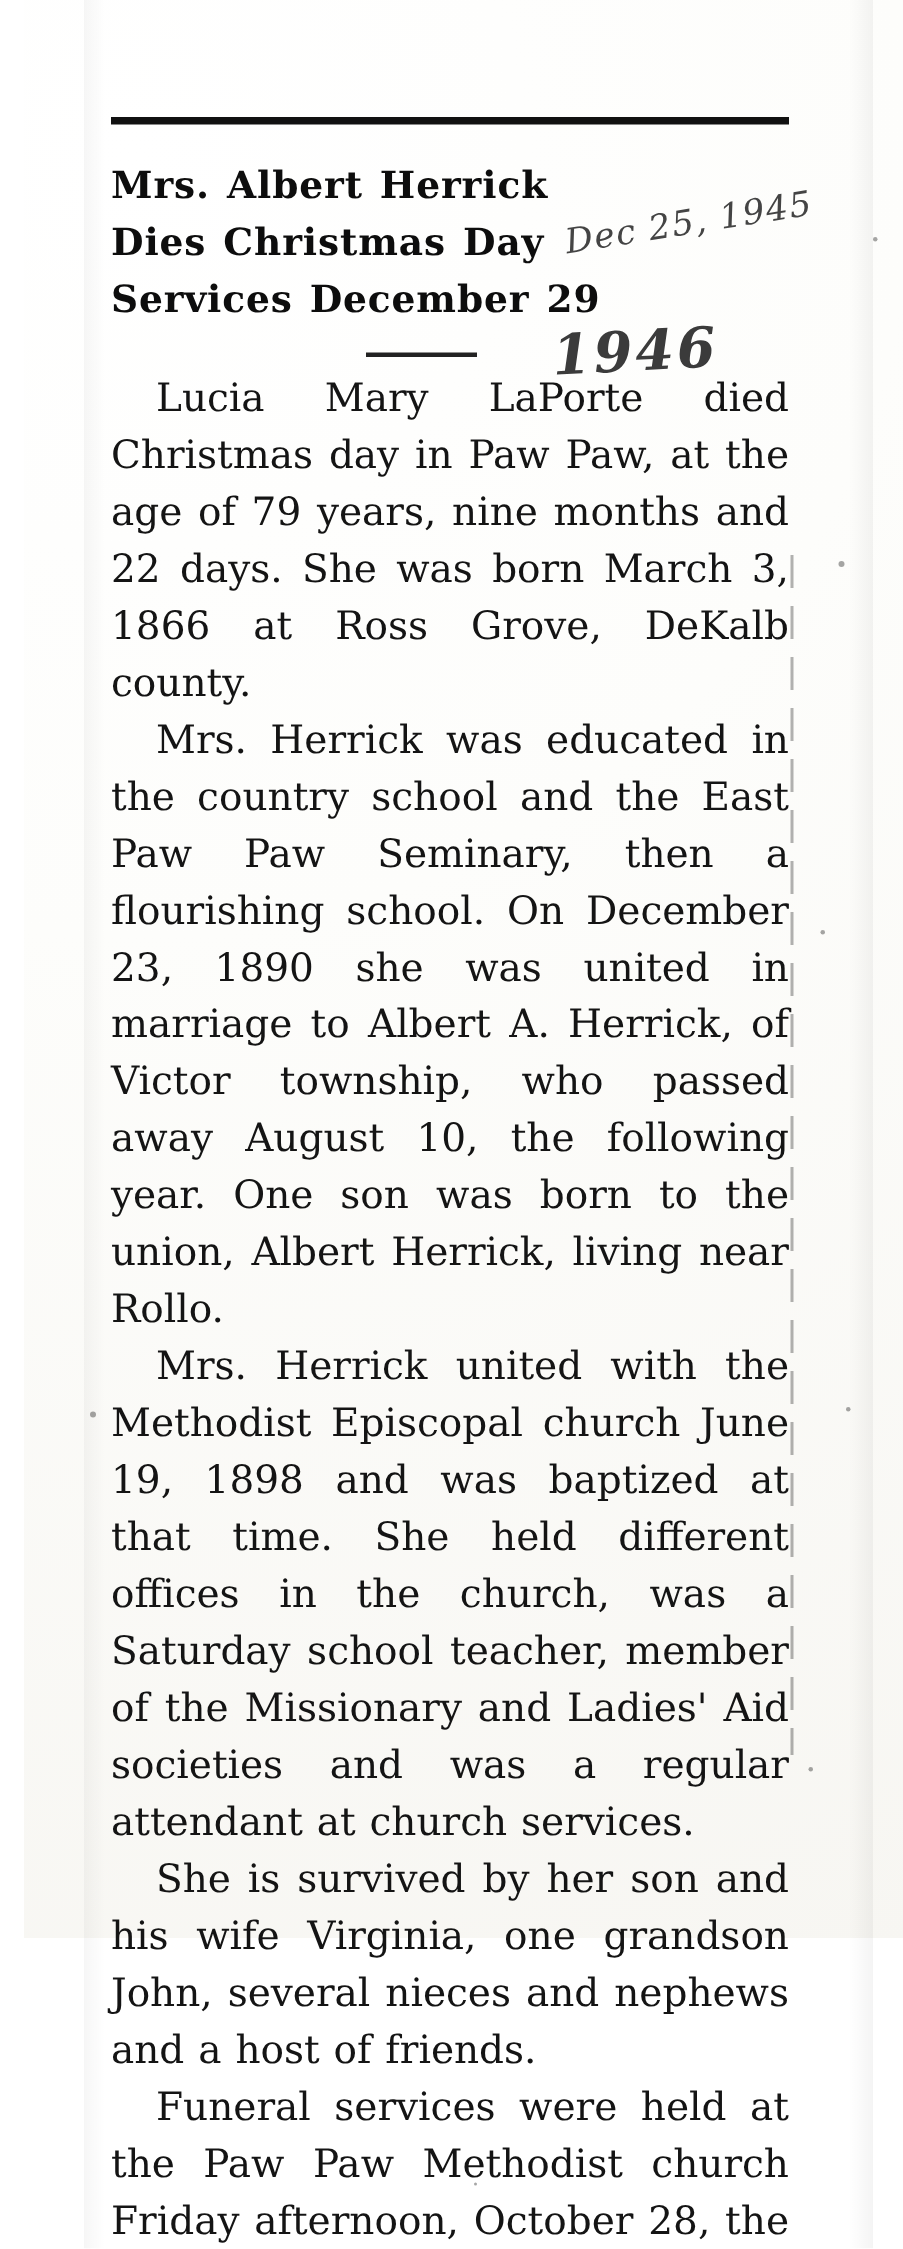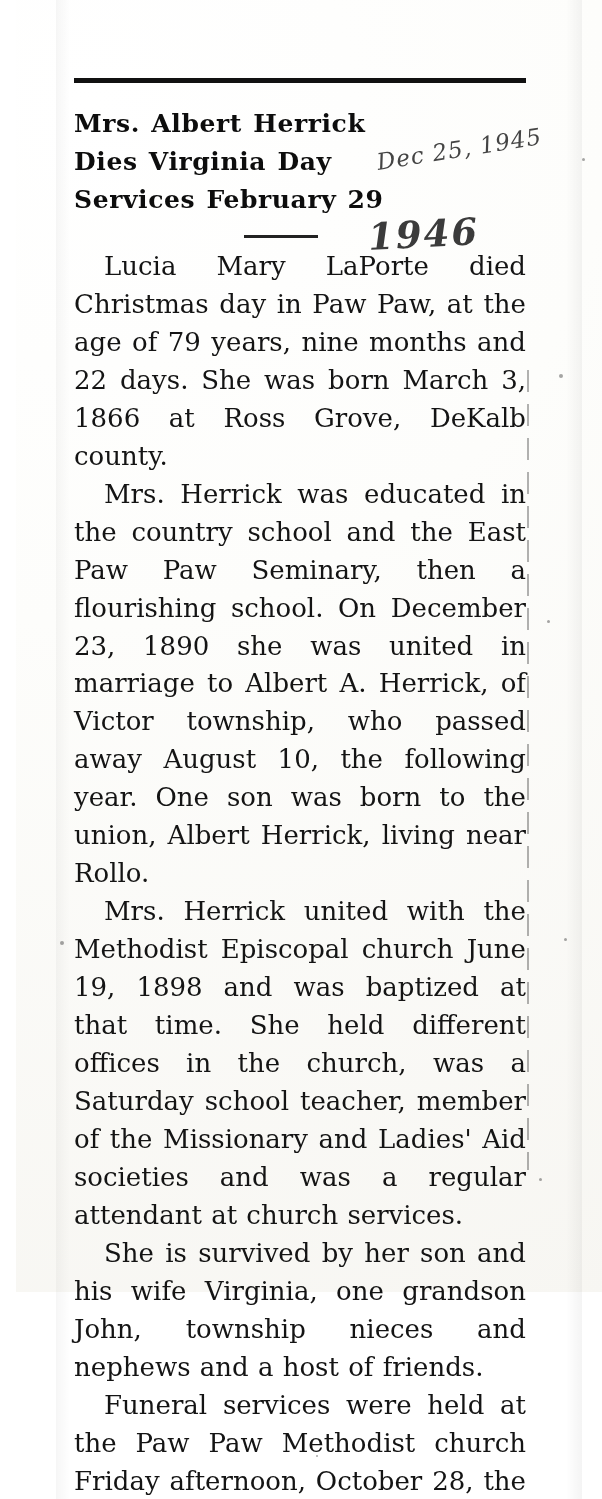--- a/index.html
+++ b/index.html
@@ -148,31 +148,31 @@
   <div class="edge-shade-left"></div>
   <div class="edge-shade-right"></div>
   <div class="margin-ticks"></div>
 
   <div class="column">
 
     <div class="rule-top"></div>
 
     <div class="headline">
       <span class="hl-line">Mrs. Albert Herrick</span>
-      <span class="hl-line">Dies Virginia Day</span>
-      <span class="hl-line">Services February 29</span>
+      <span class="hl-line">Dies Christmas Day</span>
+      <span class="hl-line">Services December 29</span>
     </div>
 
     <div class="divider-short"></div>
 
     <div class="body-text">
       <p>Lucia Mary LaPorte died Christmas day in Paw Paw, at the age of 79 years, nine months and 22 days. She was born March 3, 1866 at Ross Grove, DeKalb county.</p>
       <p>Mrs. Herrick was educated in the country school and the East Paw Paw Seminary, then a flourishing school. On December 23, 1890 she was united in marriage to Albert A. Herrick, of Victor township, who passed away August 10, the following year. One son was born to the union, Albert Herrick, living near Rollo.</p>
       <p>Mrs. Herrick united with the Methodist Episcopal church June 19, 1898 and was baptized at that time. She held different offices in the church, was a Saturday school teacher, member of the Missionary and Ladies' Aid societies and was a regular attendant at church services.</p>
-      <p>She is survived by her son and his wife Virginia, one grandson John, township nieces and nephews and a host of friends.</p>
+      <p>She is survived by her son and his wife Virginia, one grandson John, several nieces and nephews and a host of friends.</p>
       <p>Funeral services were held at the Paw Paw Methodist church Friday afternoon, October 28, the Rev. Wm. Dupree, pastor of the Rollo Congregational church, officiating. Mrs. LeRoy Baker and Mrs. Thomas Douglass sang. Burial was made in the Wyoming cemetery, Paw Paw.</p>
     </div>
 
   </div>
 
   <div class="handwriting" id="hand-date">Dec 25, 1945</div>
   <div class="handwriting" id="hand-year">1946</div>
 
   <div class="speck" style="left:566px;top:158px;width:3px;height:3px;"></div>
   <div class="speck" style="left:543px;top:374px;width:4px;height:4px;"></div>

